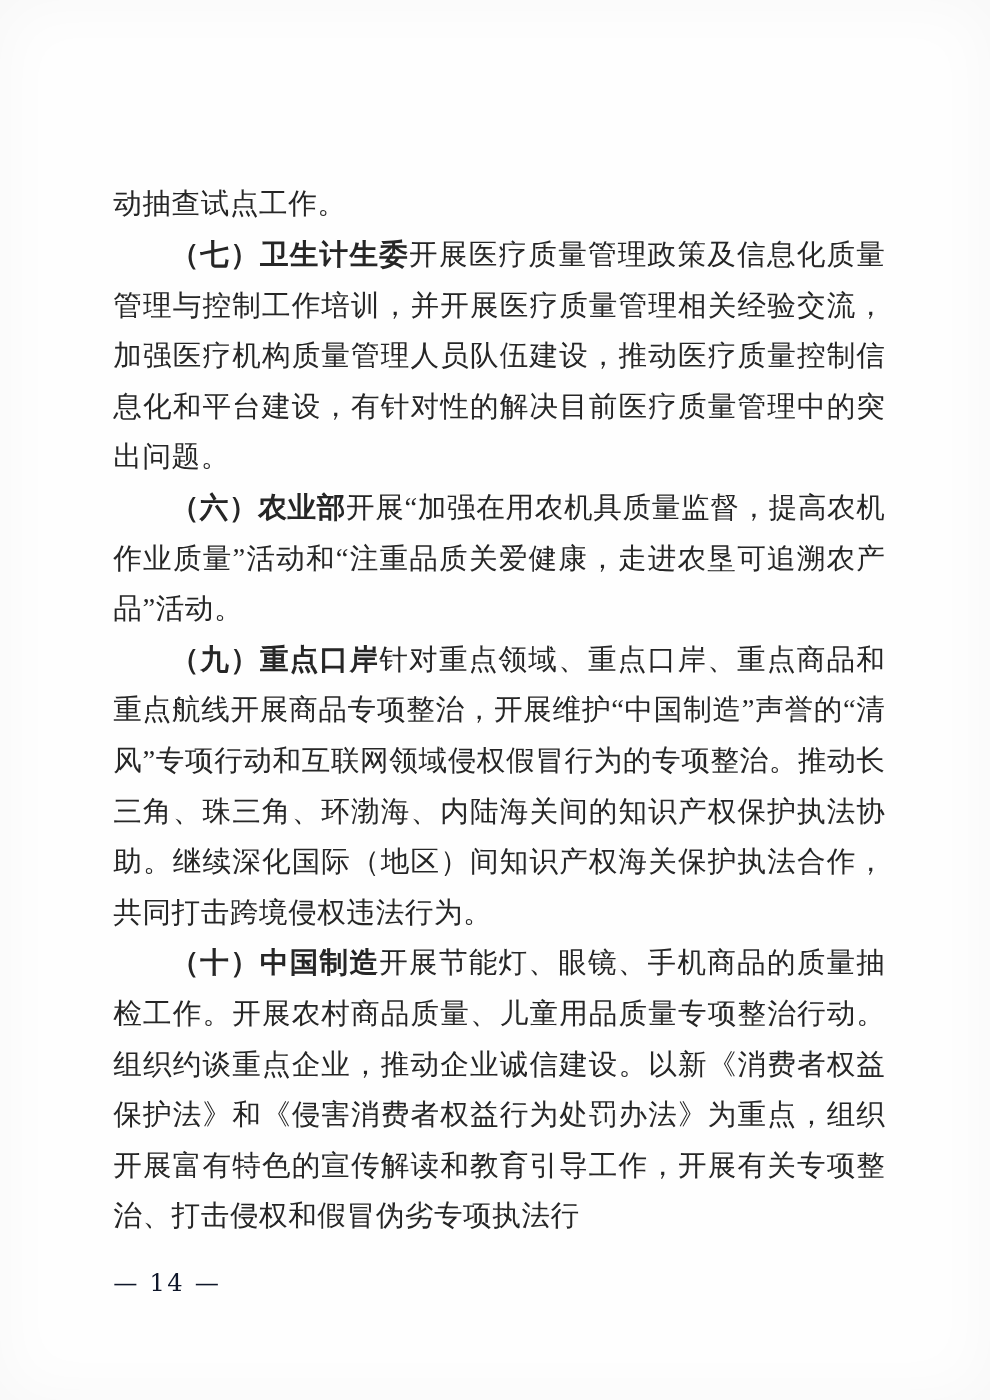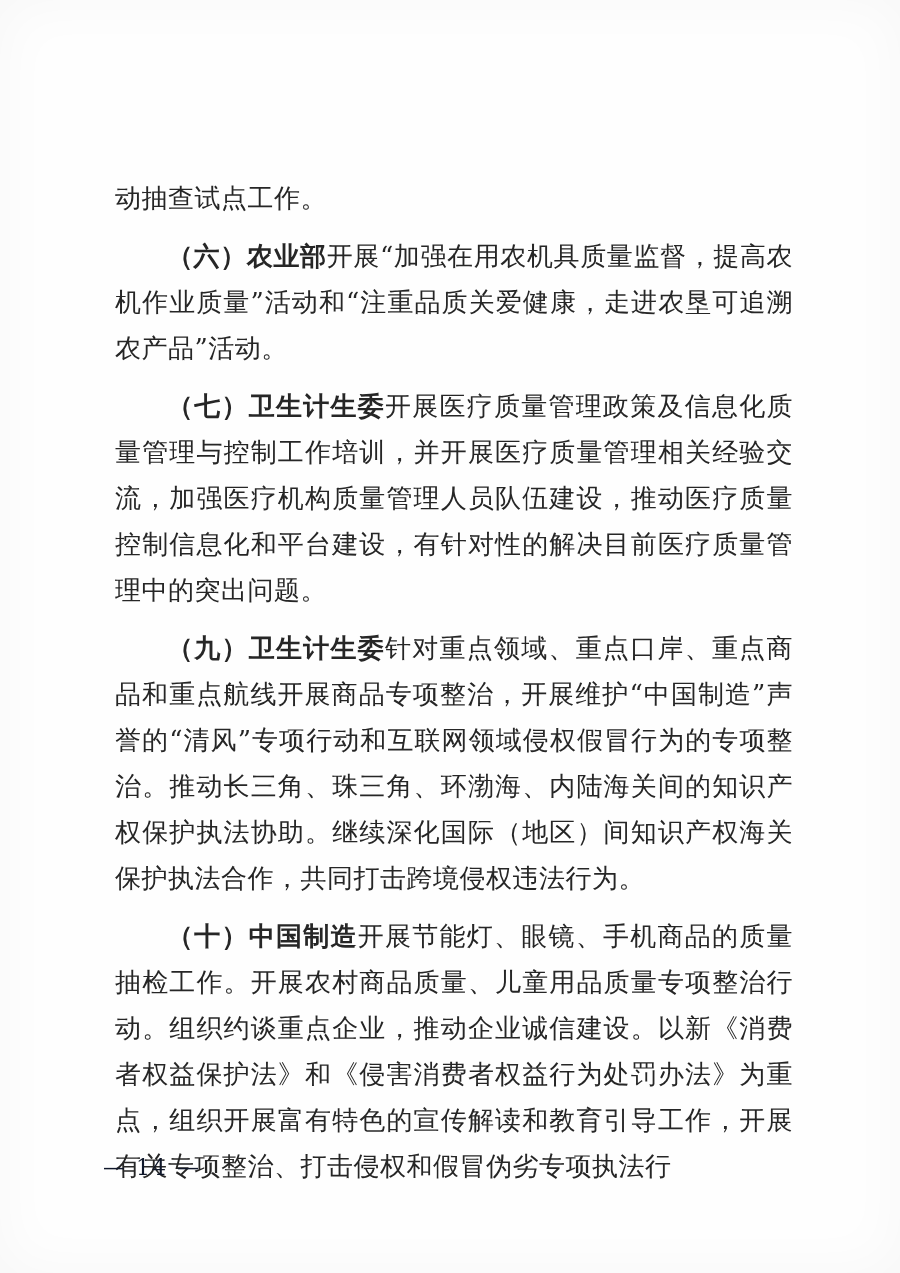--- a/index.html
+++ b/index.html
@@ -22,22 +22,23 @@
     top: 163px;
     left: 103px;
     width: 702px;
     font-size: 26px;
     line-height: 46px;
     text-align: justify;
     text-justify: inter-ideograph;
     letter-spacing: 0.5px;
   }
   .content p {
-    margin: 12px;
+    margin: 0;
     padding: 0;
+    font-family: Liberation Serif, serif;
   }
   .content p.indent {
     text-indent: 2em;
   }
   .content .lead {
     font-weight: 700;
   }
   .footer {
     position: absolute;
     left: 103px;
@@ -57,26 +58,26 @@
   }
 </style>
 </head>
 <body>
 
 <div class="page">
   <div class="content">
 
     <p><span>动抽查试点工作。</span></p>
 
+    <p class="indent"><span class="lead">（七）卫生计生委</span><span>开展医疗质量管理政策及信息化质量管理与控制工作培训，并开展医疗质量管理相关经验交流，加强医疗机构质量管理人员队伍建设，推动医疗质量控制信息化和平台建设，有针对性的解决目前医疗质量管理中的突出问题。</span></p>
+
     <p class="indent"><span class="lead">（六）农业部</span><span>开展“加强在用农机具质量监督，提高农机作业质量”活动和“注重品质关爱健康，走进农垦可追溯农产品”活动。</span></p>
 
-    <p class="indent"><span class="lead">（七）卫生计生委</span><span>开展医疗质量管理政策及信息化质量管理与控制工作培训，并开展医疗质量管理相关经验交流，加强医疗机构质量管理人员队伍建设，推动医疗质量控制信息化和平台建设，有针对性的解决目前医疗质量管理中的突出问题。</span></p>
 
-
-    <p class="indent"><span class="lead">（九）卫生计生委</span><span>针对重点领域、重点口岸、重点商品和重点航线开展商品专项整治，开展维护“中国制造”声誉的“清风”专项行动和互联网领域侵权假冒行为的专项整治。推动长三角、珠三角、环渤海、内陆海关间的知识产权保护执法协助。继续深化国际（地区）间知识产权海关保护执法合作，共同打击跨境侵权违法行为。</span></p>
+    <p class="indent"><span class="lead">（九）重点口岸</span><span>针对重点领域、重点口岸、重点商品和重点航线开展商品专项整治，开展维护“中国制造”声誉的“清风”专项行动和互联网领域侵权假冒行为的专项整治。推动长三角、珠三角、环渤海、内陆海关间的知识产权保护执法协助。继续深化国际（地区）间知识产权海关保护执法合作，共同打击跨境侵权违法行为。</span></p>
 
     <p class="indent"><span class="lead">（十）中国制造</span><span>开展节能灯、眼镜、手机商品的质量抽检工作。开展农村商品质量、儿童用品质量专项整治行动。组织约谈重点企业，推动企业诚信建设。以新《消费者权益保护法》和《侵害消费者权益行为处罚办法》为重点，组织开展富有特色的宣传解读和教育引导工作，开展有关专项整治、打击侵权和假冒伪劣专项执法行</span></p>
 
   </div>
 
   <div class="footer">— 14 —</div>
 
   <div class="scan-edge"></div>
 </div>
 

